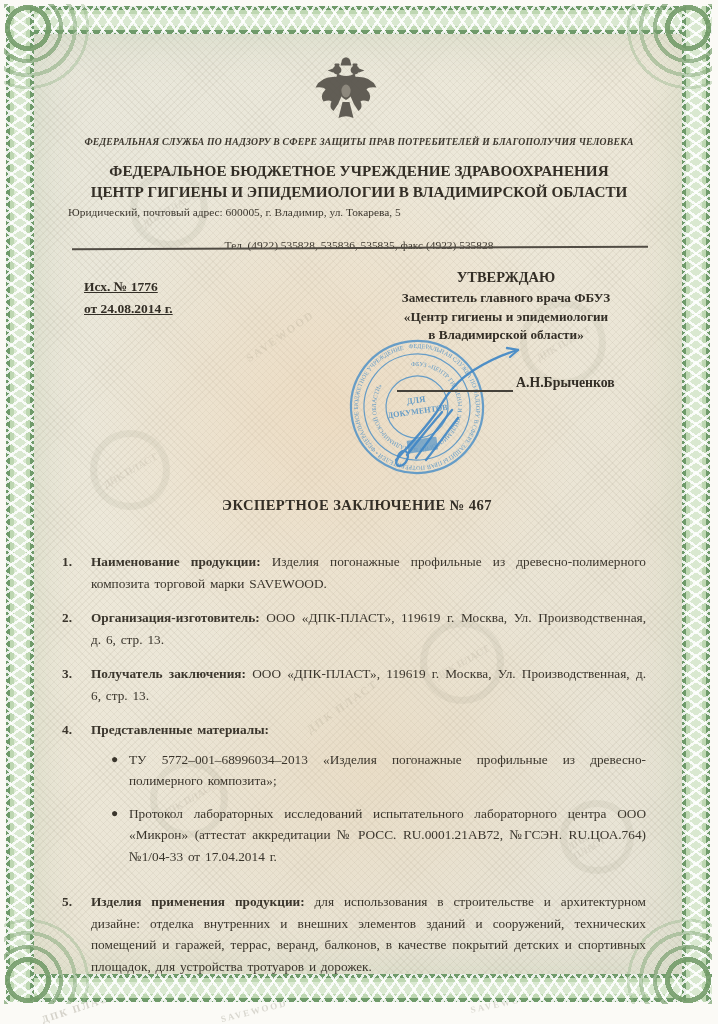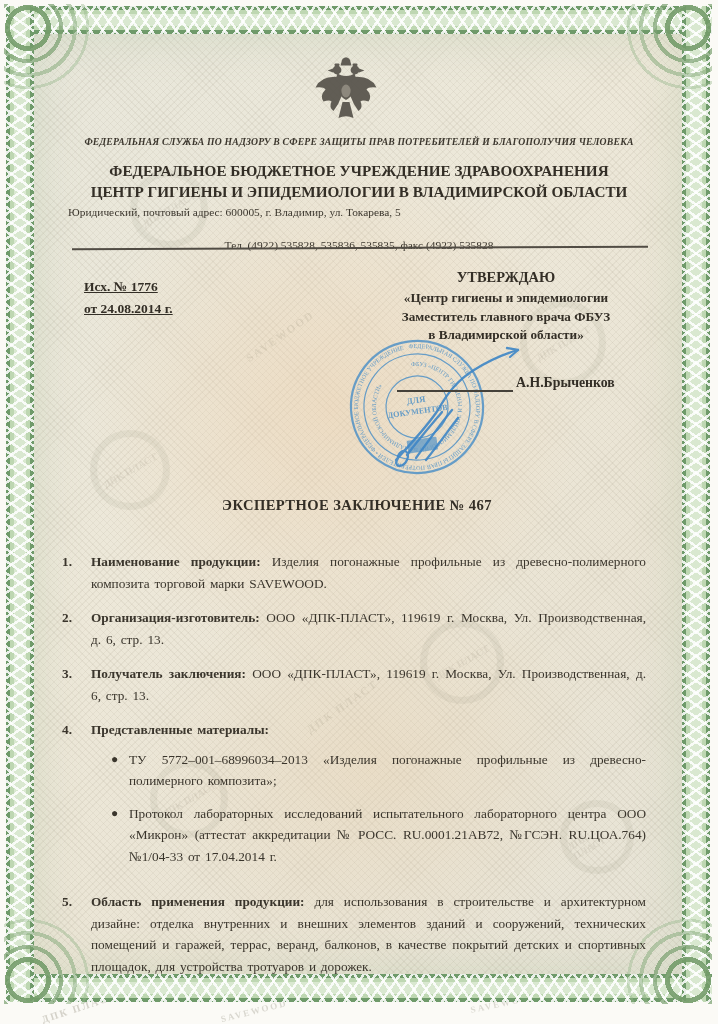--- a/index.html
+++ b/index.html
@@ -169,22 +169,22 @@
   <div id="address-line" class="abs">Юридический, почтовый адрес: 600005, г. Владимир, ул. Токарева, 5</div>
   <div id="phone-line" class="abs">Тел. (4922) 535828, 535836, 535835, факс (4922) 535828</div>
   <div id="header-rule" class="abs"></div>
 
   <div id="outgoing-block" class="abs">
     <div>Исх. № 1776</div>
     <div>от 24.08.2014 г.</div>
   </div>
   <div id="approval-block" class="abs">
     <div id="approval-title">УТВЕРЖДАЮ</div>
+    <div class="approval-line">Заместитель главного врача ФБУЗ</div>
     <div class="approval-line">«Центр гигиены и эпидемиологии</div>
-    <div class="approval-line">Заместитель главного врача ФБУЗ</div>
     <div class="approval-line">в Владимирской области»</div>
   </div>
 
   <div id="stamp-wrap" class="abs">
     <svg width="142" height="142" viewBox="0 0 142 142">
       <g stroke="#4a8fc7" fill="none" opacity=".82" transform="rotate(-8 71 71)">
         <circle cx="71" cy="71" r="66" stroke-width="2.2"></circle>
         <circle cx="71" cy="71" r="53" stroke-width="1.2"></circle>
         <circle cx="71" cy="71" r="31" stroke-width="1.2"></circle>
         <defs>
@@ -261,19 +261,19 @@
             <div class="bullet-dot">●</div>
             <div class="bullet-text">Протокол лабораторных исследований испытательного лабораторного центра ООО «Микрон» (аттестат аккредитации № РОСС. RU.0001.21АВ72, №ГСЭН. RU.ЦОА.764) №1/04-33 от 17.04.2014 г.</div>
           </div>
         </div>
       </div>
     </div>
 
     <div class="item">
       <div class="item-num">5.</div>
       <div class="item-body">
-        <span class="item-label">Область применения продукции:</span>
+        <span class="item-label">Изделия применения продукции:</span>
         <span>для использования в строительстве и архитектурном дизайне: отделка внутренних и внешних элементов зданий и сооружений, технических помещений и гаражей, террас, веранд, балконов, в качестве покрытий детских и спортивных площадок, для устройства тротуаров и дорожек.</span>
       </div>
     </div>
 
   </div>
 </div>
 
 </body></html>

